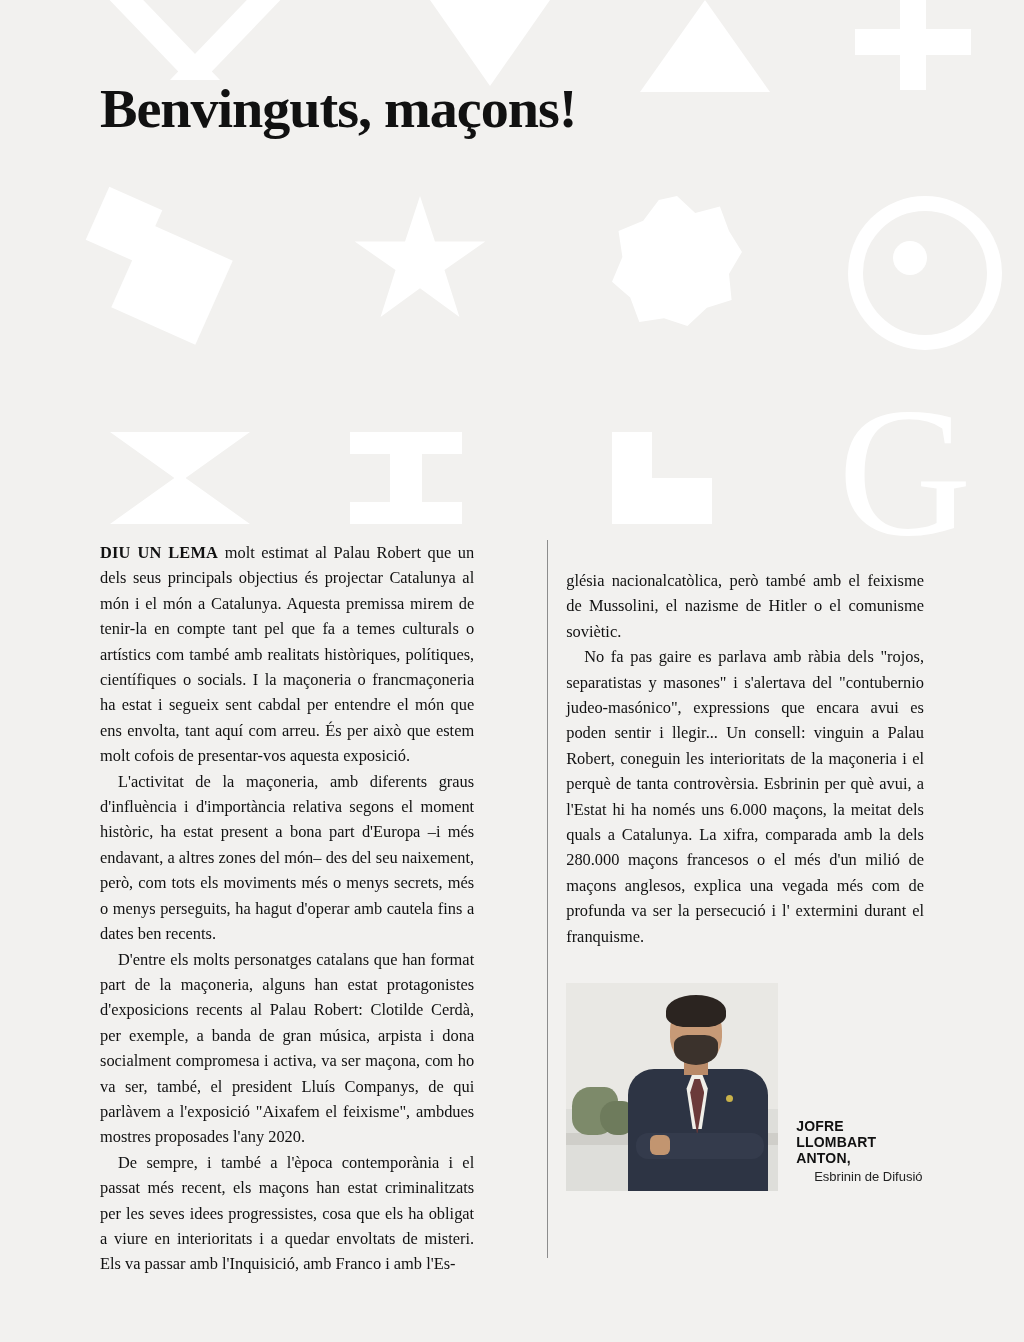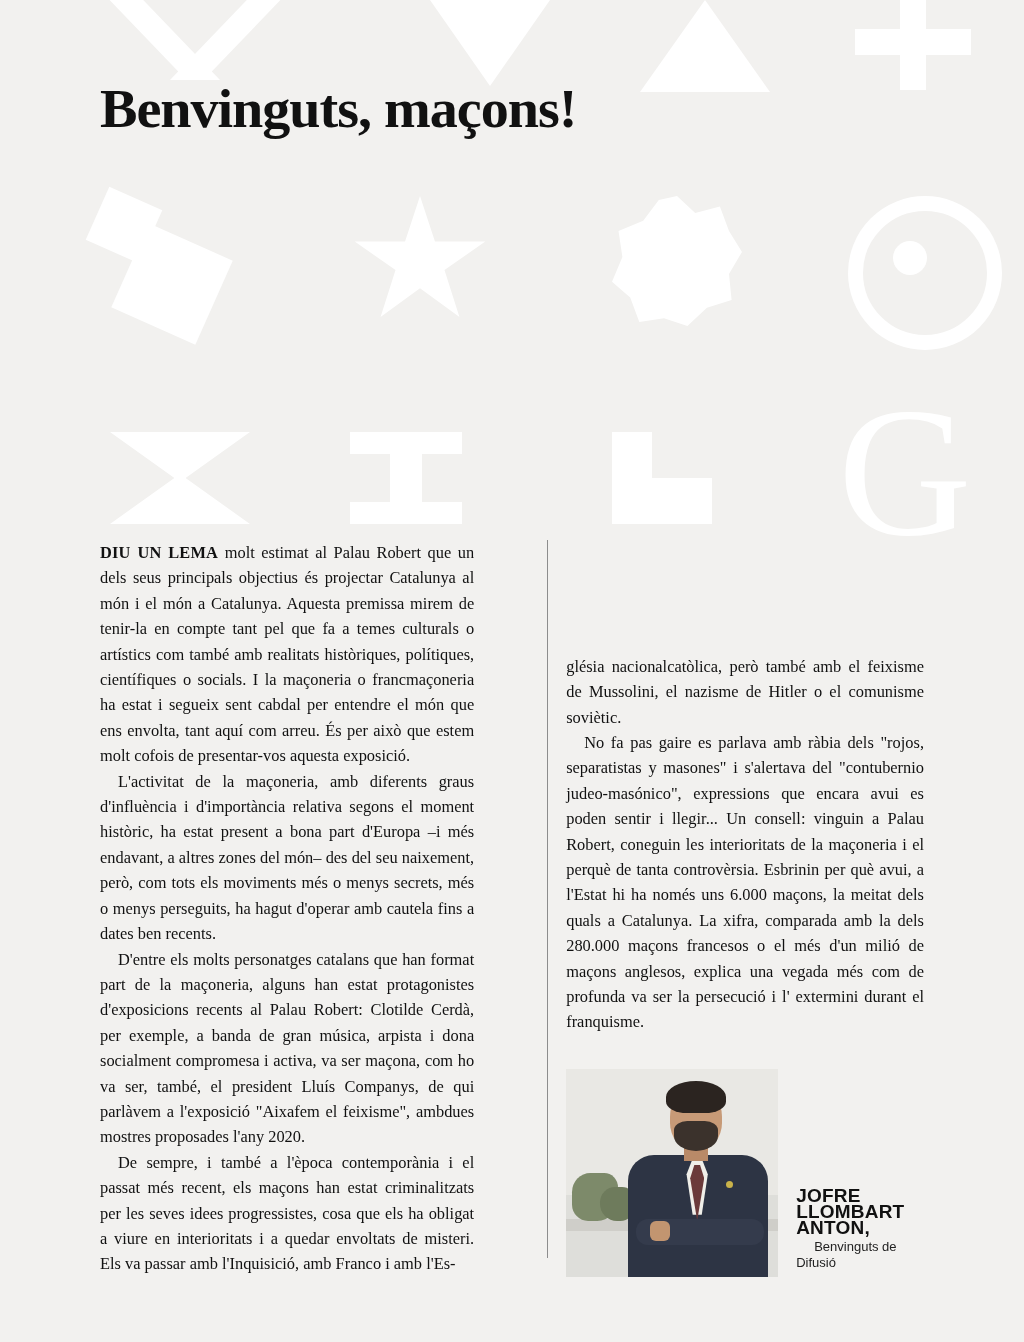--- a/index.html
+++ b/index.html
@@ -131,21 +131,20 @@
   }
 
   
   .columns {
     position: absolute;
     left: 100px;
     top: 540px;
     width: 824px;
     display: flex;
     gap: 74px;
-    align-items: flex-end;
   }
   .col {
     width: 411px;
     position: relative;
   }
   .col-right { padding-left: 18px; width: 393px; margin-top: 28px; }
   .divider {
     position: absolute;
     left: 547px;
     top: 540px;
@@ -252,21 +251,21 @@
   .ph-pin {
     position: absolute; left: 160px; top: 112px; width: 7px; height: 7px;
     background: #c9b24a;
     border-radius: 50%;
   }
   .caption {
     padding-bottom: 6px;
   }
   .caption-name {
     font-family: "Liberation Sans", sans-serif;
-    font-size: 19px;
+    font-size: 14px;
     font-weight: 700;
     letter-spacing: 0.2px;
     color: #111;
     margin: 0 0 3px 0;
     text-align: left;
     line-height: 16px;
   }
   .caption-role {
     font-family: "Liberation Sans", sans-serif;
     font-size: 13px;
@@ -338,18 +337,18 @@
           <div class="ph-neck"></div>
           <div class="ph-head"></div>
           <div class="ph-hair"></div>
           <div class="ph-beard"></div>
           <div class="ph-arms"></div>
           <div class="ph-hand"></div>
           <div class="ph-pin"></div>
         </div>
         <div class="caption">
           <p class="caption-name">JOFRE LLOMBART ANTON,</p>
-          <p class="caption-role">Benvinguts de Difusió</p>
+          <p class="caption-role">Esbrinin de Difusió</p>
         </div>
       </div>
     </div>
   </div>
 </div>
 
 </body></html>

